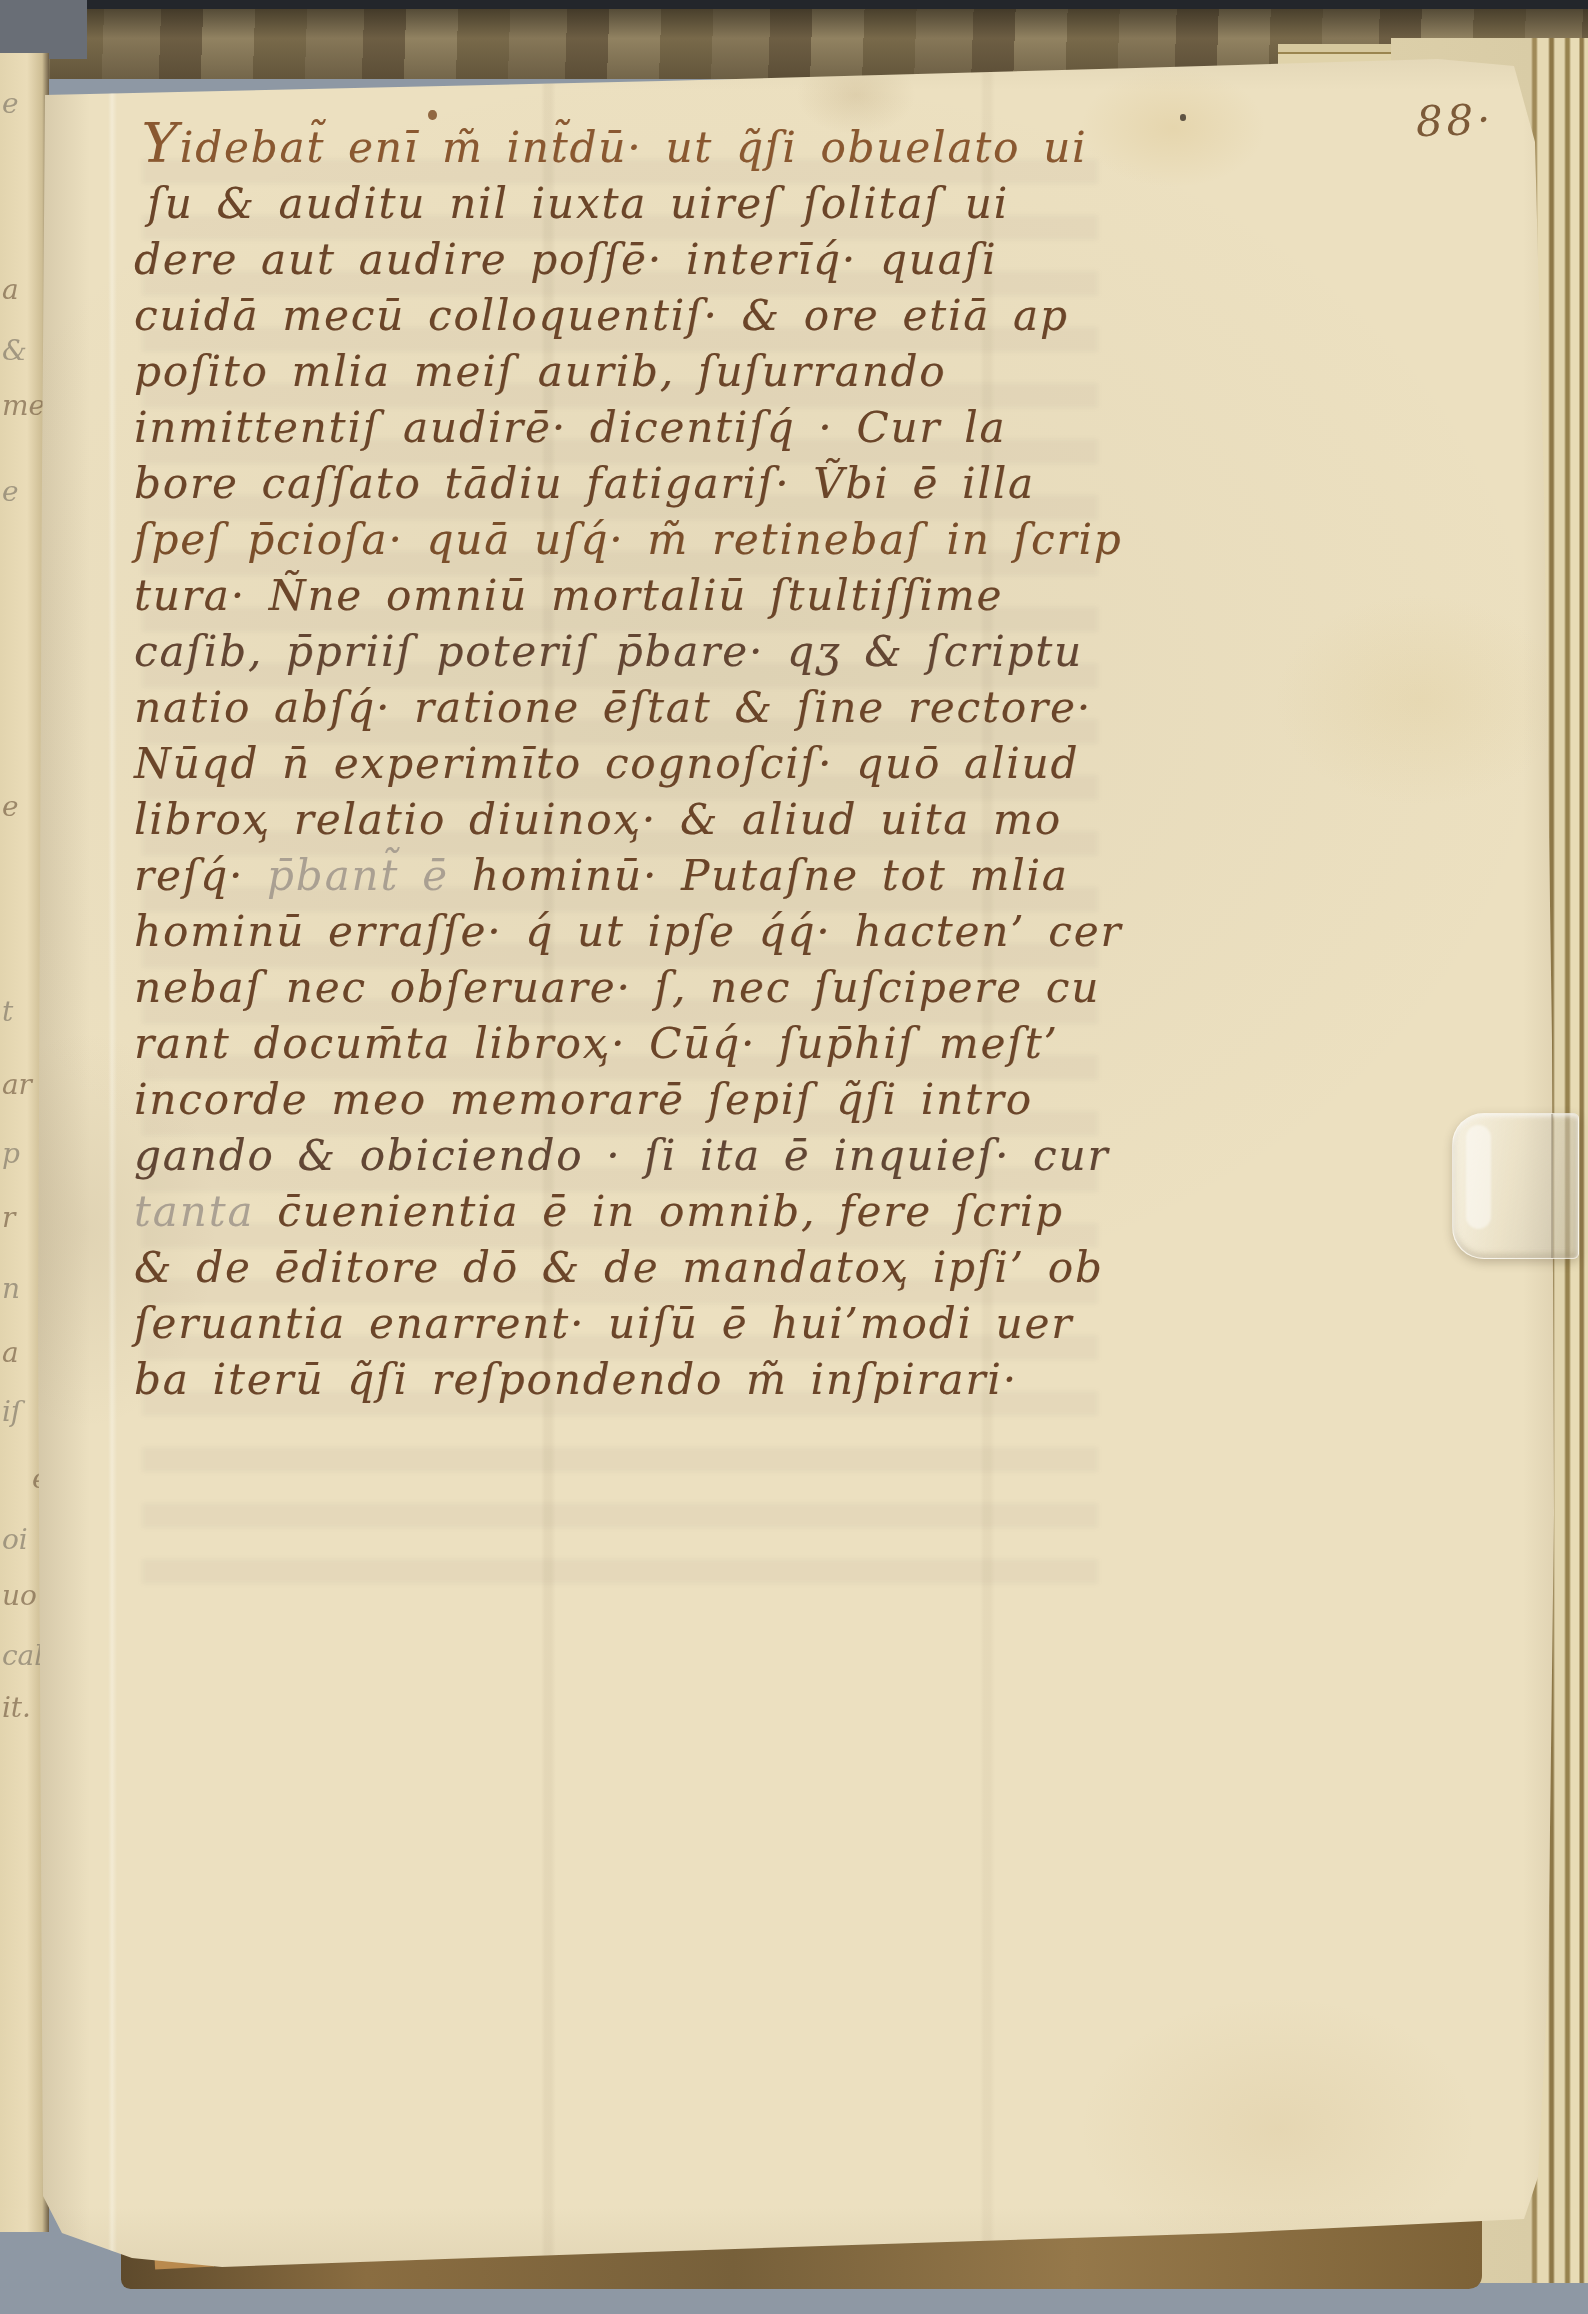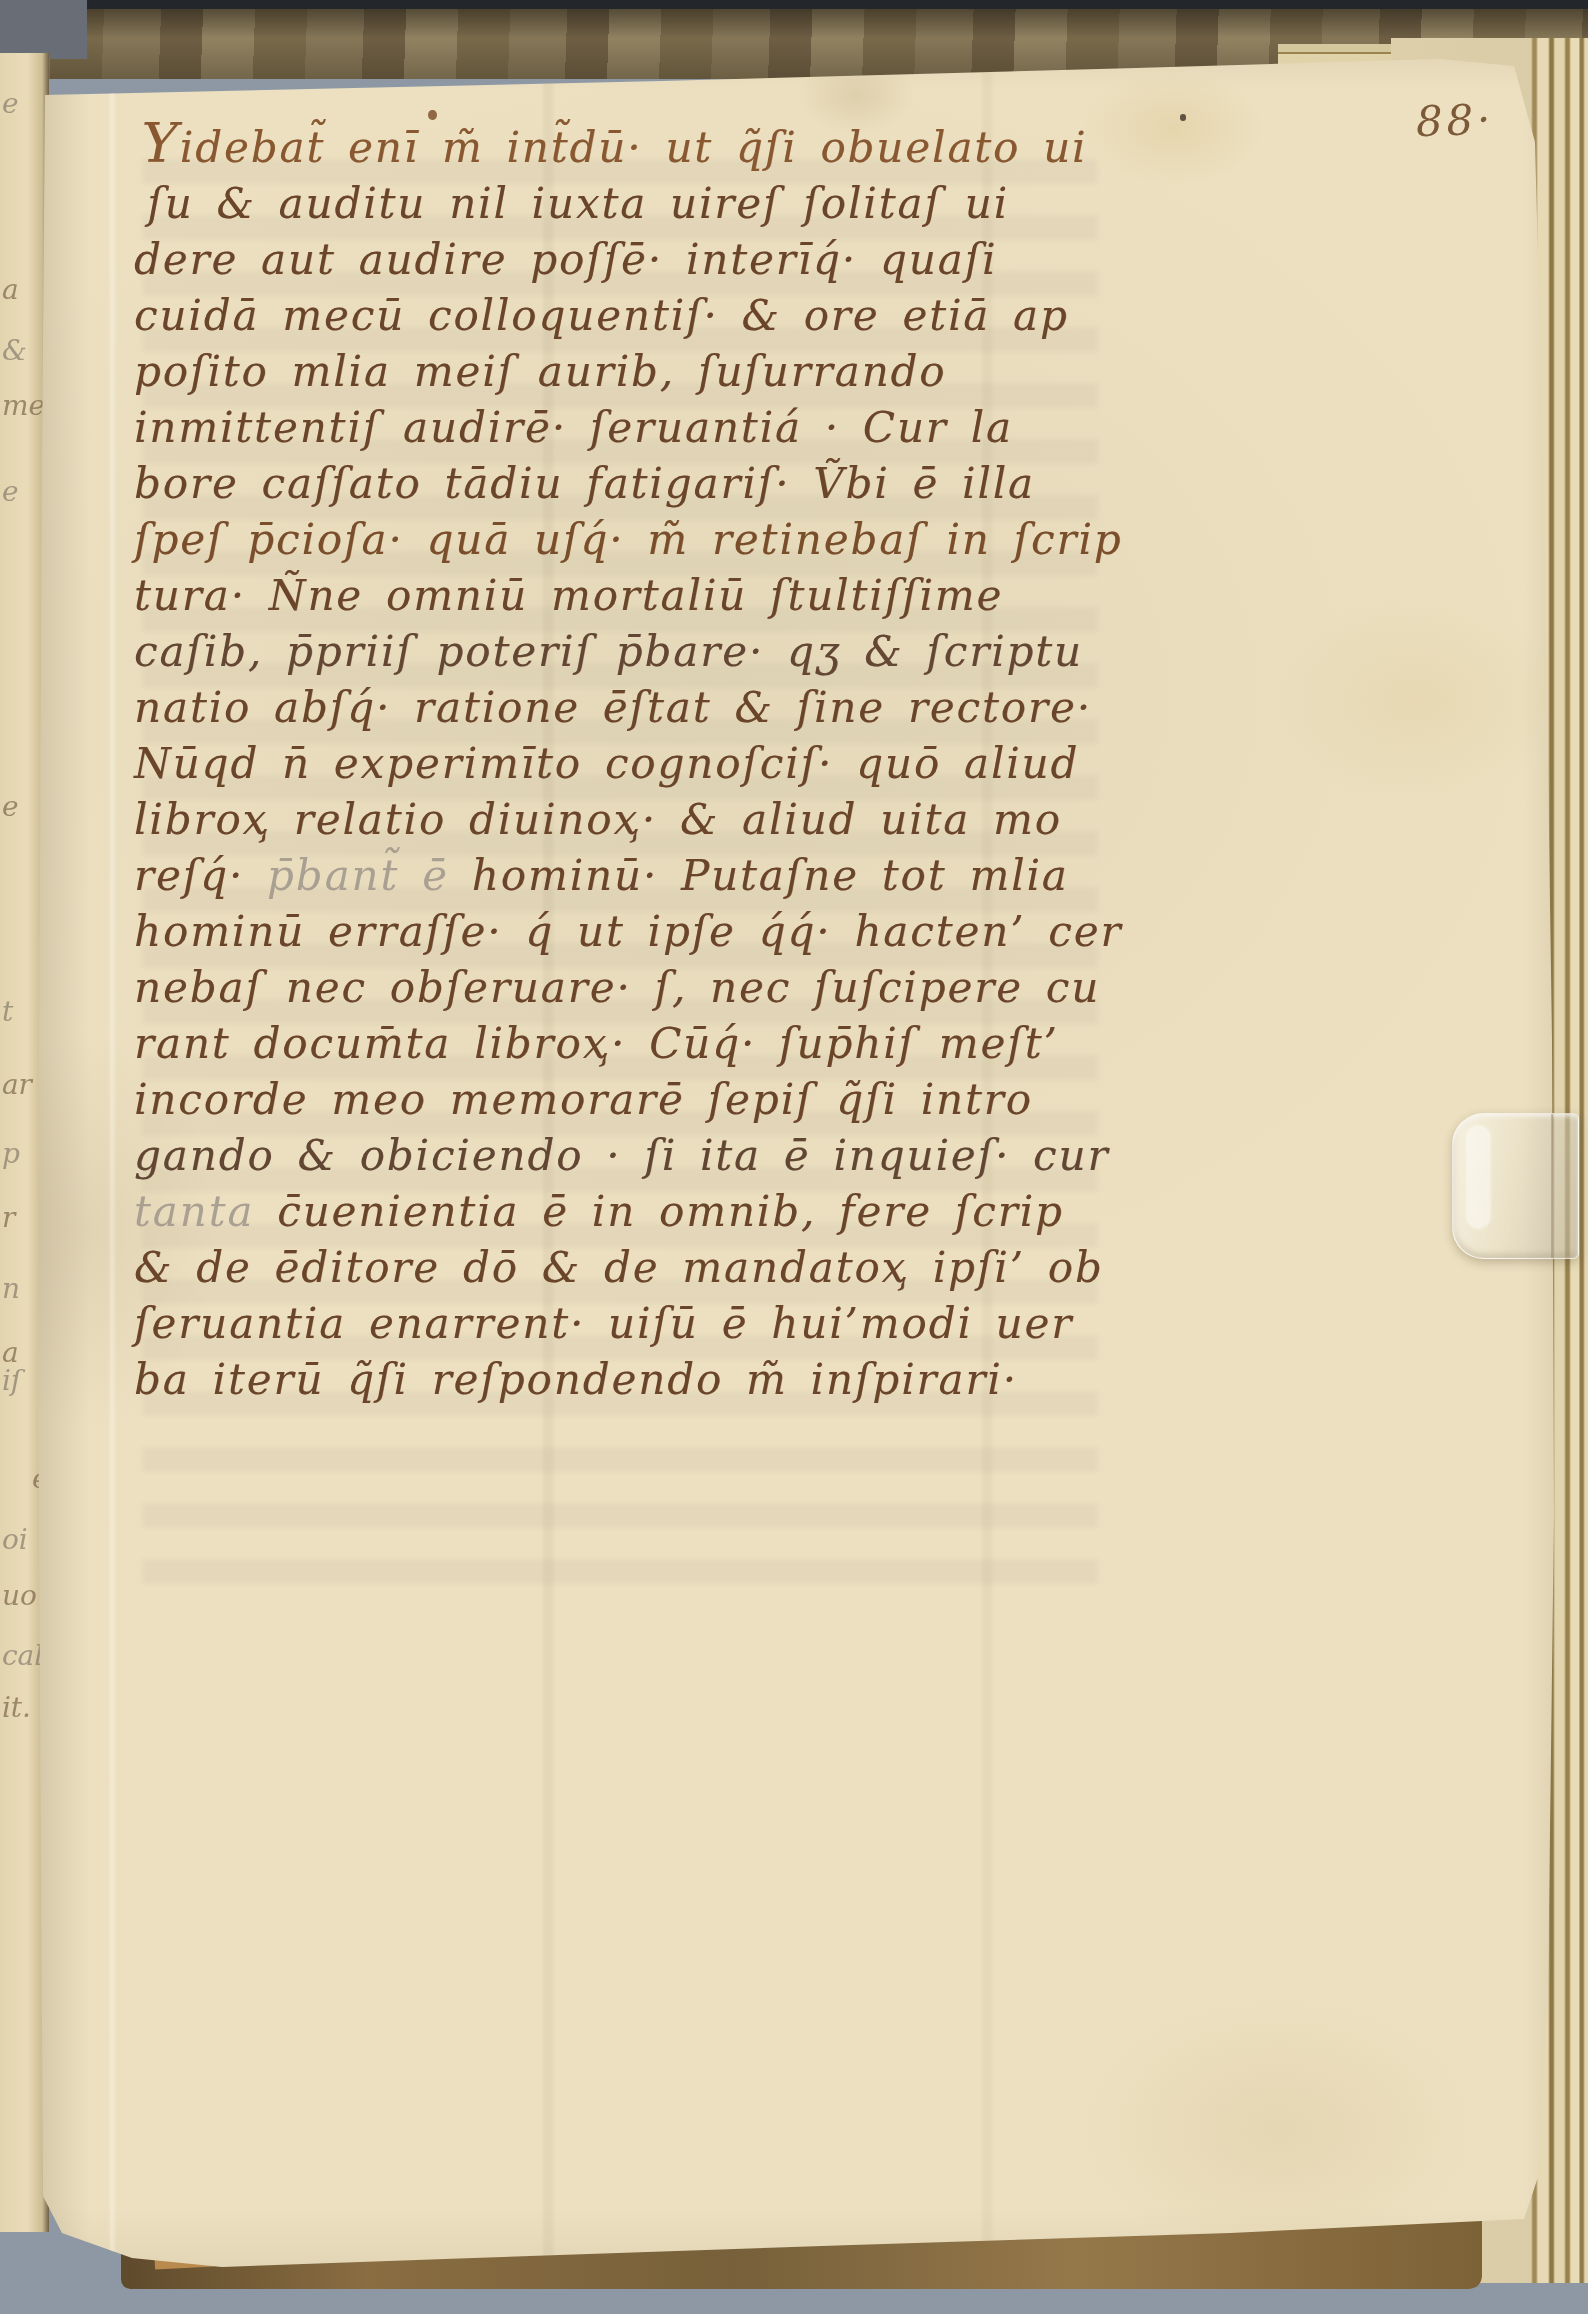--- a/index.html
+++ b/index.html
@@ -131,40 +131,40 @@
     <span class="frag" style="top: 337px;">&amp;</span>
     <span class="frag" style="top: 392px;">me</span>
     <span class="frag" style="top: 478px;">e</span>
     <span class="frag" style="top: 793px;">e</span>
     <span class="frag" style="top: 998px;">t</span>
     <span class="frag" style="top: 1071px;">ar</span>
     <span class="frag" style="top: 1140px;">p</span>
     <span class="frag" style="top: 1204px;">r</span>
     <span class="frag" style="top: 1275px;">n</span>
     <span class="frag" style="top: 1339px;">a</span>
-    <span class="frag" style="top: 1367px;">iſ</span>
+    <span class="frag" style="top: 1398px;">iſ</span>
     <span class="frag" style="top: 1465px; margin-left: 30px;">et</span>
     <span class="frag" style="top: 1526px;">oi</span>
     <span class="frag" style="top: 1582px;">uo</span>
     <span class="frag" style="top: 1642px;">cal</span>
     <span class="frag" style="top: 1694px;">it.</span>
   </div>
 
 <div class="page">
   <div class="showthrough"></div>
   <div class="inkdot-a"></div>
   <div class="inkdot-b"></div>
   <div class="folio">88·</div>
   <div class="textblock" id="textblock">
       <div class="tline"><span class="initial">Y</span><span>idebat̃ enī m̃ int̃dū· ut q̃ſi obuelato ui</span></div>
       <div class="tline"><span>ſu &amp; auditu nil iuxta uireſ ſolitaſ ui</span></div>
       <div class="tline"><span>dere aut audire poſſē· interīq́· quaſi</span></div>
       <div class="tline"><span>cuidā mecū colloquentiſ· &amp; ore etiā ap</span></div>
       <div class="tline"><span>poſito mlia meiſ aurib, ſuſurrando</span></div>
-      <div class="tline"><span>inmittentiſ audirē· ſeruantiá · Cur la</span></div>
+      <div class="tline"><span>inmittentiſ audirē· dicentiſq́ · Cur la</span></div>
       <div class="tline"><span>bore caſſato tādiu fatigariſ· Ṽbi ē illa</span></div>
       <div class="tline"><span>ſpeſ p̄cioſa· quā uſq́· m̃ retinebaſ in ſcrip</span></div>
       <div class="tline"><span>tura· Ñne omniū mortaliū ſtultiſſime</span></div>
       <div class="tline"><span>caſib, p̄priiſ poteriſ p̄bare· qʒ &amp; ſcriptu</span></div>
       <div class="tline"><span>natio abſq́· ratione ēſtat &amp; ſine rectore·</span></div>
       <div class="tline"><span>Nūqd n̄ experimīto cognoſciſ· quō aliud</span></div>
       <div class="tline"><span>libroҳ relatio diuinoҳ· &amp; aliud uita mo</span></div>
       <div class="tline"><span>reſq́· </span><span class="faded">p̄bant̃ ē</span><span> hominū· Putaſne tot mlia</span></div>
       <div class="tline"><span>hominū erraſſe· q́ ut ipſe q́q́· hacten’ cer</span></div>
       <div class="tline"><span>nebaſ nec obſeruare· ſ, nec ſuſcipere cu</span></div>

